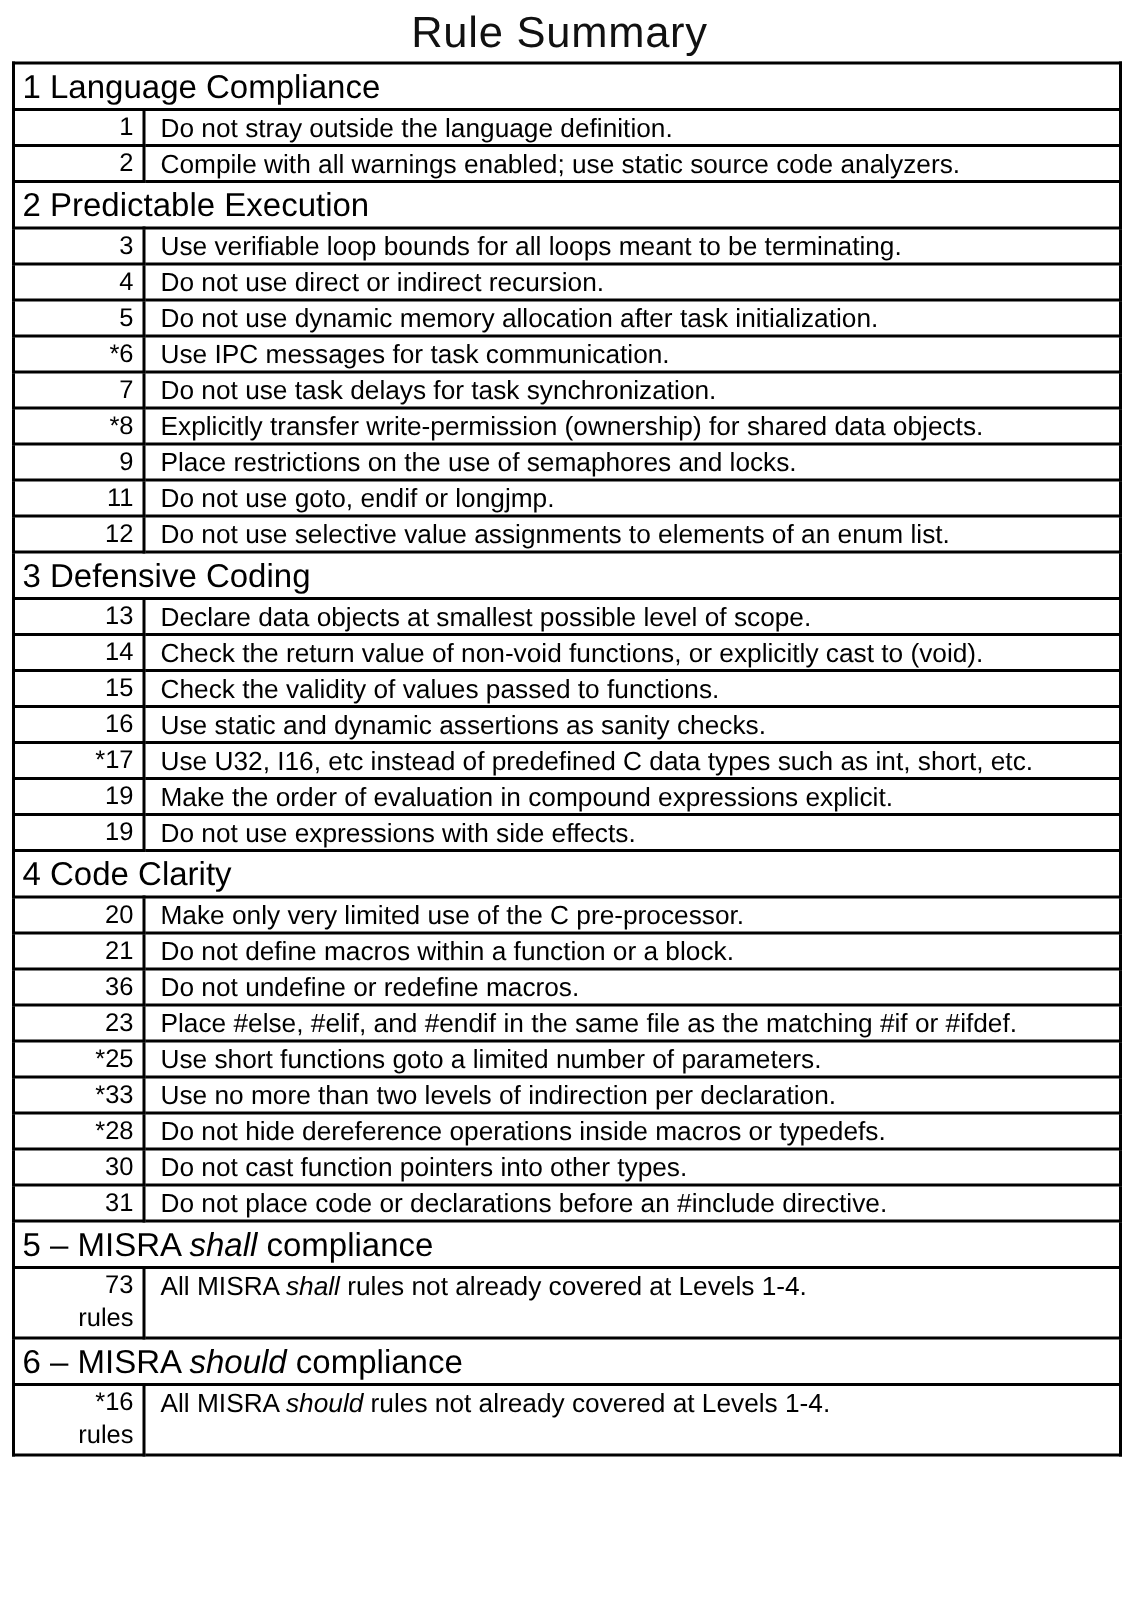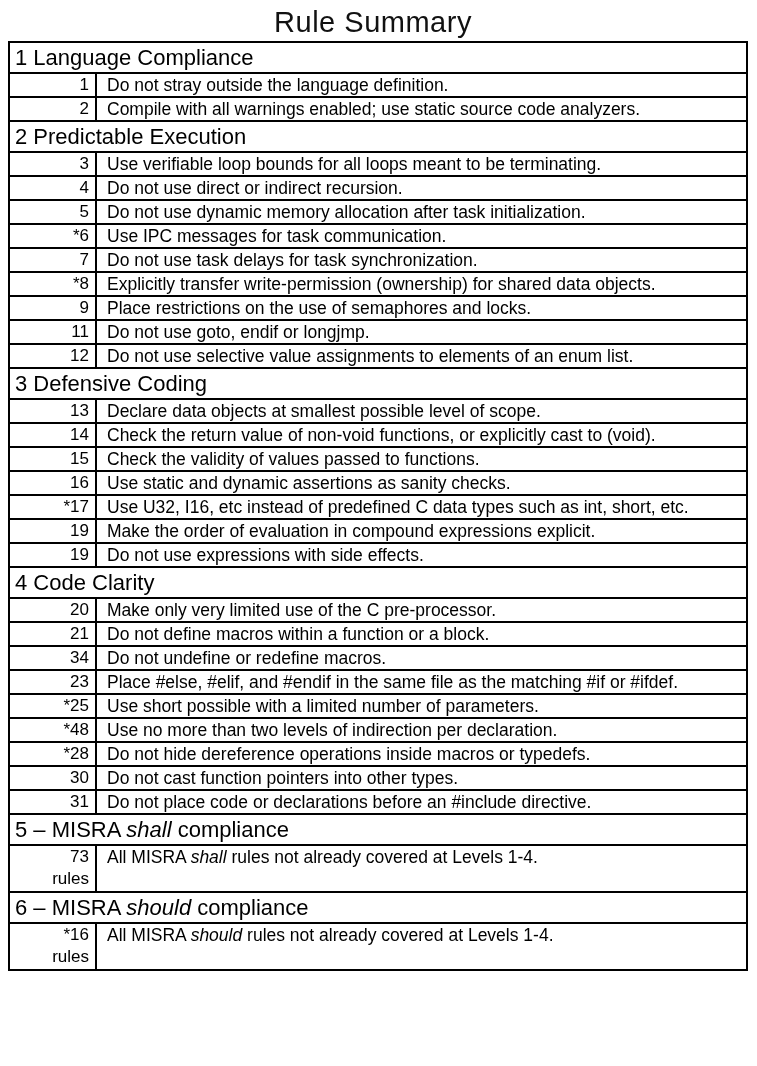--- a/index.html
+++ b/index.html
@@ -197,39 +197,39 @@
           <td class="desc"><span>Make only very limited use of the C pre-processor.</span></td>
         </tr>
         <tr class="rule">
           <td class="num">
             <div>21</div>
           </td>
           <td class="desc"><span>Do not define macros within a function or a block.</span></td>
         </tr>
         <tr class="rule">
           <td class="num">
-            <div>34</div>
+            <div>36</div>
           </td>
           <td class="desc"><span>Do not undefine or redefine macros.</span></td>
         </tr>
         <tr class="rule">
           <td class="num">
             <div>23</div>
           </td>
           <td class="desc"><span>Place #else, #elif, and #endif in the same file as the matching #if or #ifdef.</span></td>
         </tr>
         <tr class="rule">
           <td class="num">
             <div>*25</div>
           </td>
-          <td class="desc"><span>Use short possible with a limited number of parameters.</span></td>
-        </tr>
-        <tr class="rule">
-          <td class="num">
-            <div>*48</div>
+          <td class="desc"><span>Use short functions goto a limited number of parameters.</span></td>
+        </tr>
+        <tr class="rule">
+          <td class="num">
+            <div>*33</div>
           </td>
           <td class="desc"><span>Use no more than two levels of indirection per declaration.</span></td>
         </tr>
         <tr class="rule">
           <td class="num">
             <div>*28</div>
           </td>
           <td class="desc"><span>Do not hide dereference operations inside macros or typedefs.</span></td>
         </tr>
         <tr class="rule">

